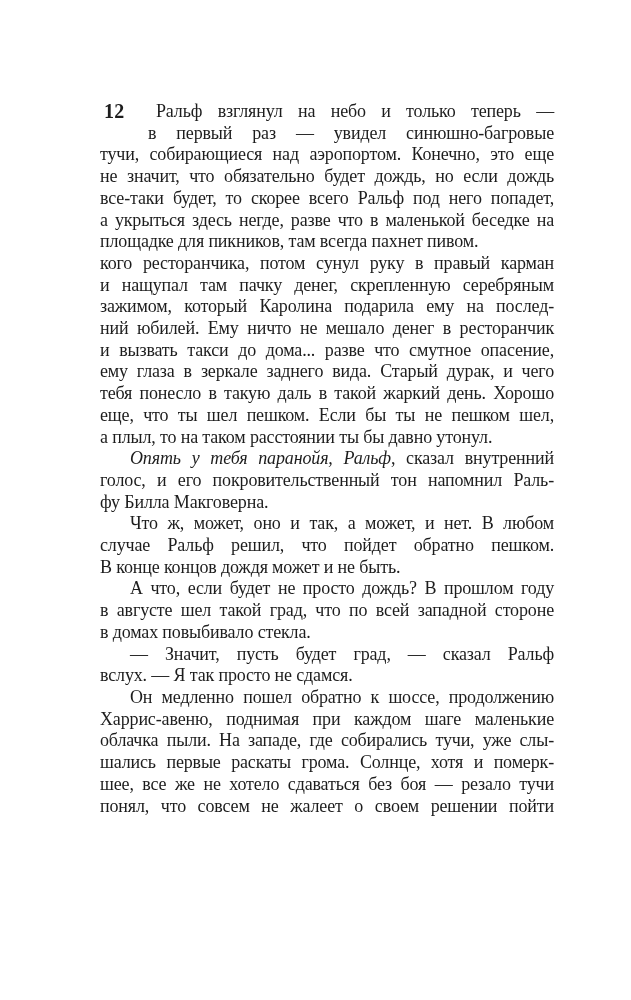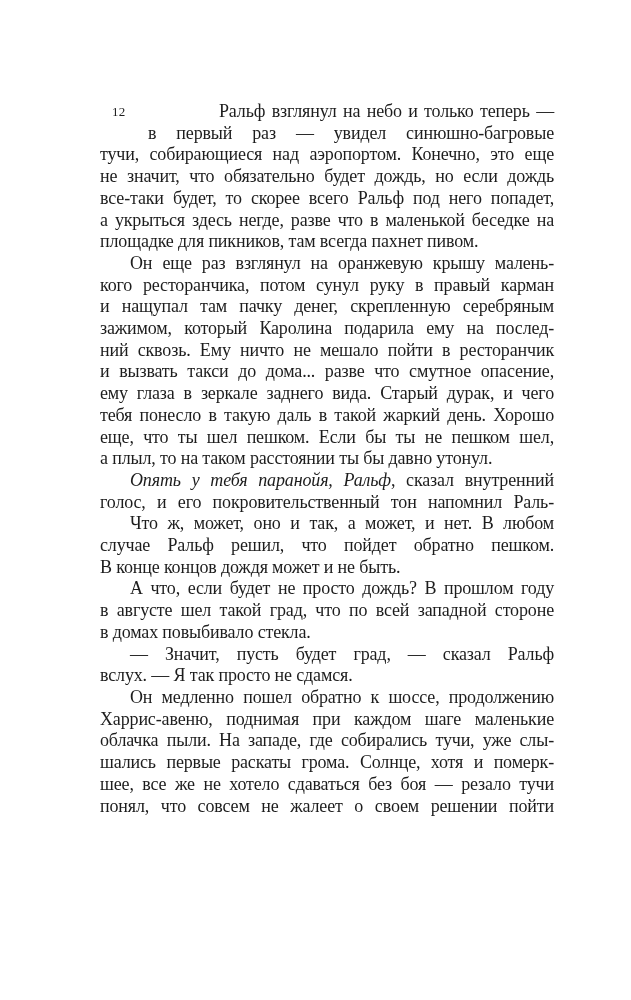--- a/index.html
+++ b/index.html
@@ -9,25 +9,25 @@
   .page {
     position: relative;
     width: 631px;
     height: 1000px;
     background: #ffffff;
     overflow: hidden;
     font-family: "Liberation Serif", "DejaVu Serif", serif;
   }
   .page-number {
     position: absolute;
-    left: 112px;
+    left: 104px;
     top: 101px;
-    font-size: 13px;
+    font-size: 20px;
     line-height: 21.7px;
-    font-weight: normal;
+    font-weight: bold;
     color: #1d1d1d;
     letter-spacing: 0.3px;
   }
   .text-column {
     position: absolute;
     left: 100px;
     top: 101px;
     width: 454px;
     color: #1d1d1d;
   }
@@ -40,21 +40,21 @@
     white-space: normal;
   }
   .line.para-end {
     text-align-last: left;
   }
   .line.indent {
     text-indent: 30px;
   }
   
   .line.pn-first {
-    margin-left: 119px;
+    margin-left: 56px;
   }
   .line.pn-second {
     margin-left: 48px;
   }
   .italic {
     font-style: italic;
   }
 </style>
 </head>
 <body>
@@ -65,34 +65,34 @@
       <div>
         <div class="line pn-first"><span>Ральф взглянул на небо и только теперь —</span></div>
         <div class="line pn-second"><span>в первый раз — увидел синюшно-багровые</span></div>
         <div class="line"><span>тучи, собирающиеся над аэропортом. Конечно, это еще</span></div>
         <div class="line"><span>не значит, что обязательно будет дождь, но если дождь</span></div>
         <div class="line"><span>все-таки будет, то скорее всего Ральф под него попадет,</span></div>
         <div class="line"><span>а укрыться здесь негде, разве что в маленькой беседке на</span></div>
         <div class="line para-end"><span>площадке для пикников, там всегда пахнет пивом.</span></div>
       </div>
       <div>
-        <div class="line indent"><span>Он еще раз взглянул на оранжевую крышу малень-</span></div>
         <div class="line"><span>кого ресторанчика, потом сунул руку в правый карман</span></div>
         <div class="line"><span>и нащупал там пачку денег, скрепленную серебряным</span></div>
         <div class="line"><span>зажимом, который Каролина подарила ему на послед-</span></div>
-        <div class="line"><span>ний сквозь. Ему ничто не мешало пойти в ресторанчик</span></div>
+        <div class="line"><span>ний юбилей. Ему ничто не мешало денег в ресторанчик</span></div>
         <div class="line"><span>и вызвать такси до дома... разве что смутное опасение,</span></div>
         <div class="line"><span>ему глаза в зеркале заднего вида. Старый дурак, и чего</span></div>
         <div class="line"><span>тебя понесло в такую даль в такой жаркий день. Хорошо</span></div>
         <div class="line"><span>еще, что ты шел пешком. Если бы ты не пешком шел,</span></div>
         <div class="line para-end"><span>а плыл, то на таком расстоянии ты бы давно утонул.</span></div>
       </div>
       <div>
         <div class="line indent"><span class="italic">Опять у тебя паранойя, Ральф</span><span>, сказал внутренний</span></div>
         <div class="line"><span>голос, и его покровительственный тон напомнил Раль-</span></div>
+        <div class="line para-end"><span>фу Билла Макговерна.</span></div>
       </div>
       <div>
         <div class="line indent"><span>Что ж, может, оно и так, а может, и нет. В любом</span></div>
         <div class="line"><span>случае Ральф решил, что пойдет обратно пешком.</span></div>
         <div class="line para-end"><span>В конце концов дождя может и не быть.</span></div>
       </div>
       <div>
         <div class="line indent"><span>А что, если будет не просто дождь? В прошлом году</span></div>
         <div class="line"><span>в августе шел такой град, что по всей западной стороне</span></div>
         <div class="line para-end"><span>в домах повыбивало стекла.</span></div>

